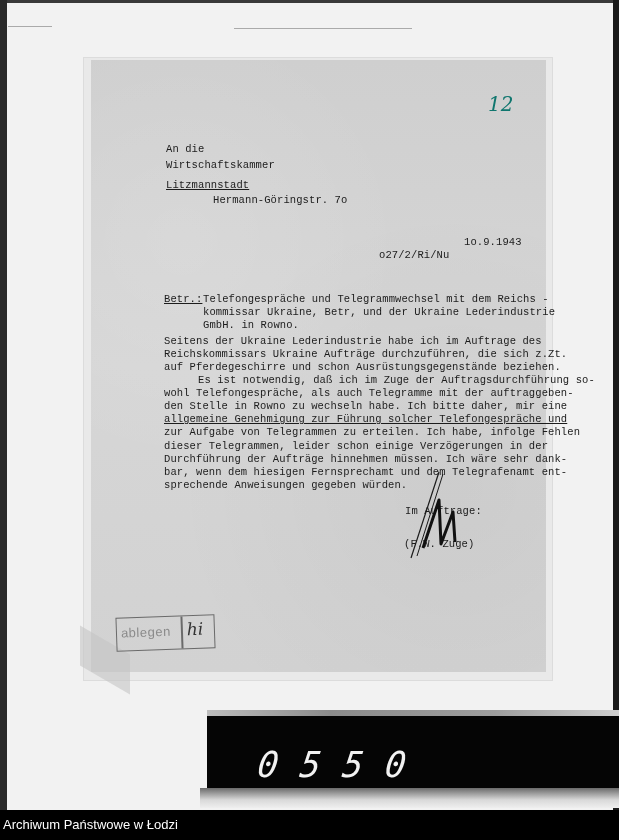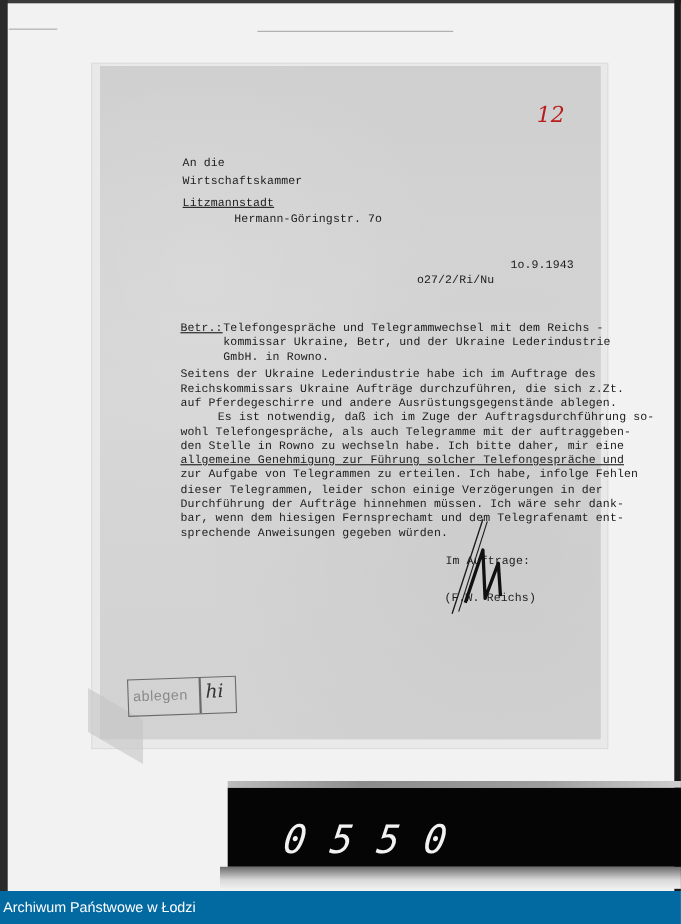--- a/index.html
+++ b/index.html
@@ -32,21 +32,21 @@
     opacity: 0.6;
   }
   .doc-text {
     position: absolute; font-size: 10.5px; color: #1c1c1c; line-height: 14px;
     white-space: pre; letter-spacing: 0.1px;
   }
   .underline { text-decoration: underline; }
   .page-number {
     position: absolute; left: 488px; top: 92px;
     font-family: "DejaVu Serif", serif; font-style: italic;
-    font-size: 20px; color: #b91c1c;
+    font-size: 20px; color: #0f766e;
   }
   .signature {
     position: absolute; left: 405px; top: 470px; width: 70px; height: 90px;
   }
   .stamp {
     position: absolute; left: 116px; top: 616px; width: 97px; height: 32px;
     border: 1.5px solid #6a6a6a;
     transform: rotate(-2deg);
   }
   .stamp-label {
@@ -73,21 +73,21 @@
   }
   .counter-digits {
     position: absolute; left: 258px; top: 744px;
     font-family: "DejaVu Sans Mono", monospace; font-style: italic;
     font-size: 34px; color: #f2f2f2; letter-spacing: 22px;
     font-weight: normal;
     transform: skewX(-8deg) scaleY(1.05);
   }
   .footer {
     position: absolute; left: 0; top: 810px; width: 619px; height: 30px;
-    background: #0369a1;
+    background: #000000;
   }
   .footer-label {
     position: absolute; left: 3px; top: 7px;
     font-family: "Liberation Sans", sans-serif; font-size: 13px; color: #fff;
   }
 </style>
 </head>
 <body>
 
 <div class="frame-top"></div>
@@ -110,33 +110,33 @@
 <div class="doc-text" style="left:464px; top:235px;">1o.9.1943</div>
 <div class="doc-text" style="left:379px; top:248px;">o27/2/Ri/Nu</div>
 
 <div class="doc-text underline" style="left:164px; top:292px;">Betr.:</div>
 <div class="doc-text" style="left:203px; top:292px;">Telefongespräche und Telegrammwechsel mit dem Reichs -</div>
 <div class="doc-text" style="left:203px; top:305px;">kommissar Ukraine, Betr, und der Ukraine Lederindustrie</div>
 <div class="doc-text" style="left:203px; top:318px;">GmbH. in Rowno.</div>
 
 <div class="doc-text" style="left:164px; top:334px;">Seitens der Ukraine Lederindustrie habe ich im Auftrage des</div>
 <div class="doc-text" style="left:164px; top:347px;">Reichskommissars Ukraine Aufträge durchzuführen, die sich z.Zt.</div>
-<div class="doc-text" style="left:164px; top:360px;">auf Pferdegeschirre und andere Ausrüstungsgegenstände ablegen.</div>
+<div class="doc-text" style="left:164px; top:360px;">auf Pferdegeschirre und schon Ausrüstungsgegenstände beziehen.</div>
 <div class="doc-text" style="left:164px; top:373px;margin-left:34px;">Es ist notwendig, daß ich im Zuge der Auftragsdurchführung so-</div>
 <div class="doc-text" style="left:164px; top:386px;">wohl Telefongespräche, als auch Telegramme mit der auftraggeben-</div>
 <div class="doc-text" style="left:164px; top:399px;">den Stelle in Rowno zu wechseln habe. Ich bitte daher, mir eine</div>
 <div class="doc-text" style="left:164px; top:412px;text-decoration:underline;">allgemeine Genehmigung zur Führung solcher Telefongespräche und</div>
 <div class="doc-text" style="left:164px; top:425px;">zur Aufgabe von Telegrammen zu erteilen. Ich habe, infolge Fehlen</div>
 <div class="doc-text" style="left:164px; top:439px;">dieser Telegrammen, leider schon einige Verzögerungen in der</div>
 <div class="doc-text" style="left:164px; top:452px;">Durchführung der Aufträge hinnehmen müssen. Ich wäre sehr dank-</div>
 <div class="doc-text" style="left:164px; top:465px;">bar, wenn dem hiesigen Fernsprechamt und dem Telegrafenamt ent-</div>
 <div class="doc-text" style="left:164px; top:478px;">sprechende Anweisungen gegeben würden.</div>
 
 <div class="doc-text" style="left:405px; top:504px;">Im Auftrage:</div>
-<div class="doc-text" style="left:404px; top:537px;">(F.W. Reichs)</div>
+<div class="doc-text" style="left:404px; top:537px;">(F.W. Zuge)</div>
 
 <svg class="signature" viewBox="0 0 70 90">
   <path d="M34 2 L6 88" stroke="#1a1a1a" stroke-width="1.2" fill="none"></path>
   <path d="M38 4 L12 86" stroke="#1a1a1a" stroke-width="1" fill="none"></path>
   <path d="M18 78 L34 30 L36 74 L48 42 L50 72" stroke="#111" stroke-width="3" fill="none" stroke-linejoin="round"></path>
 </svg>
 
 <div class="stamp">
   <span class="stamp-label">ablegen</span>
   <div class="stamp-divider"></div>

